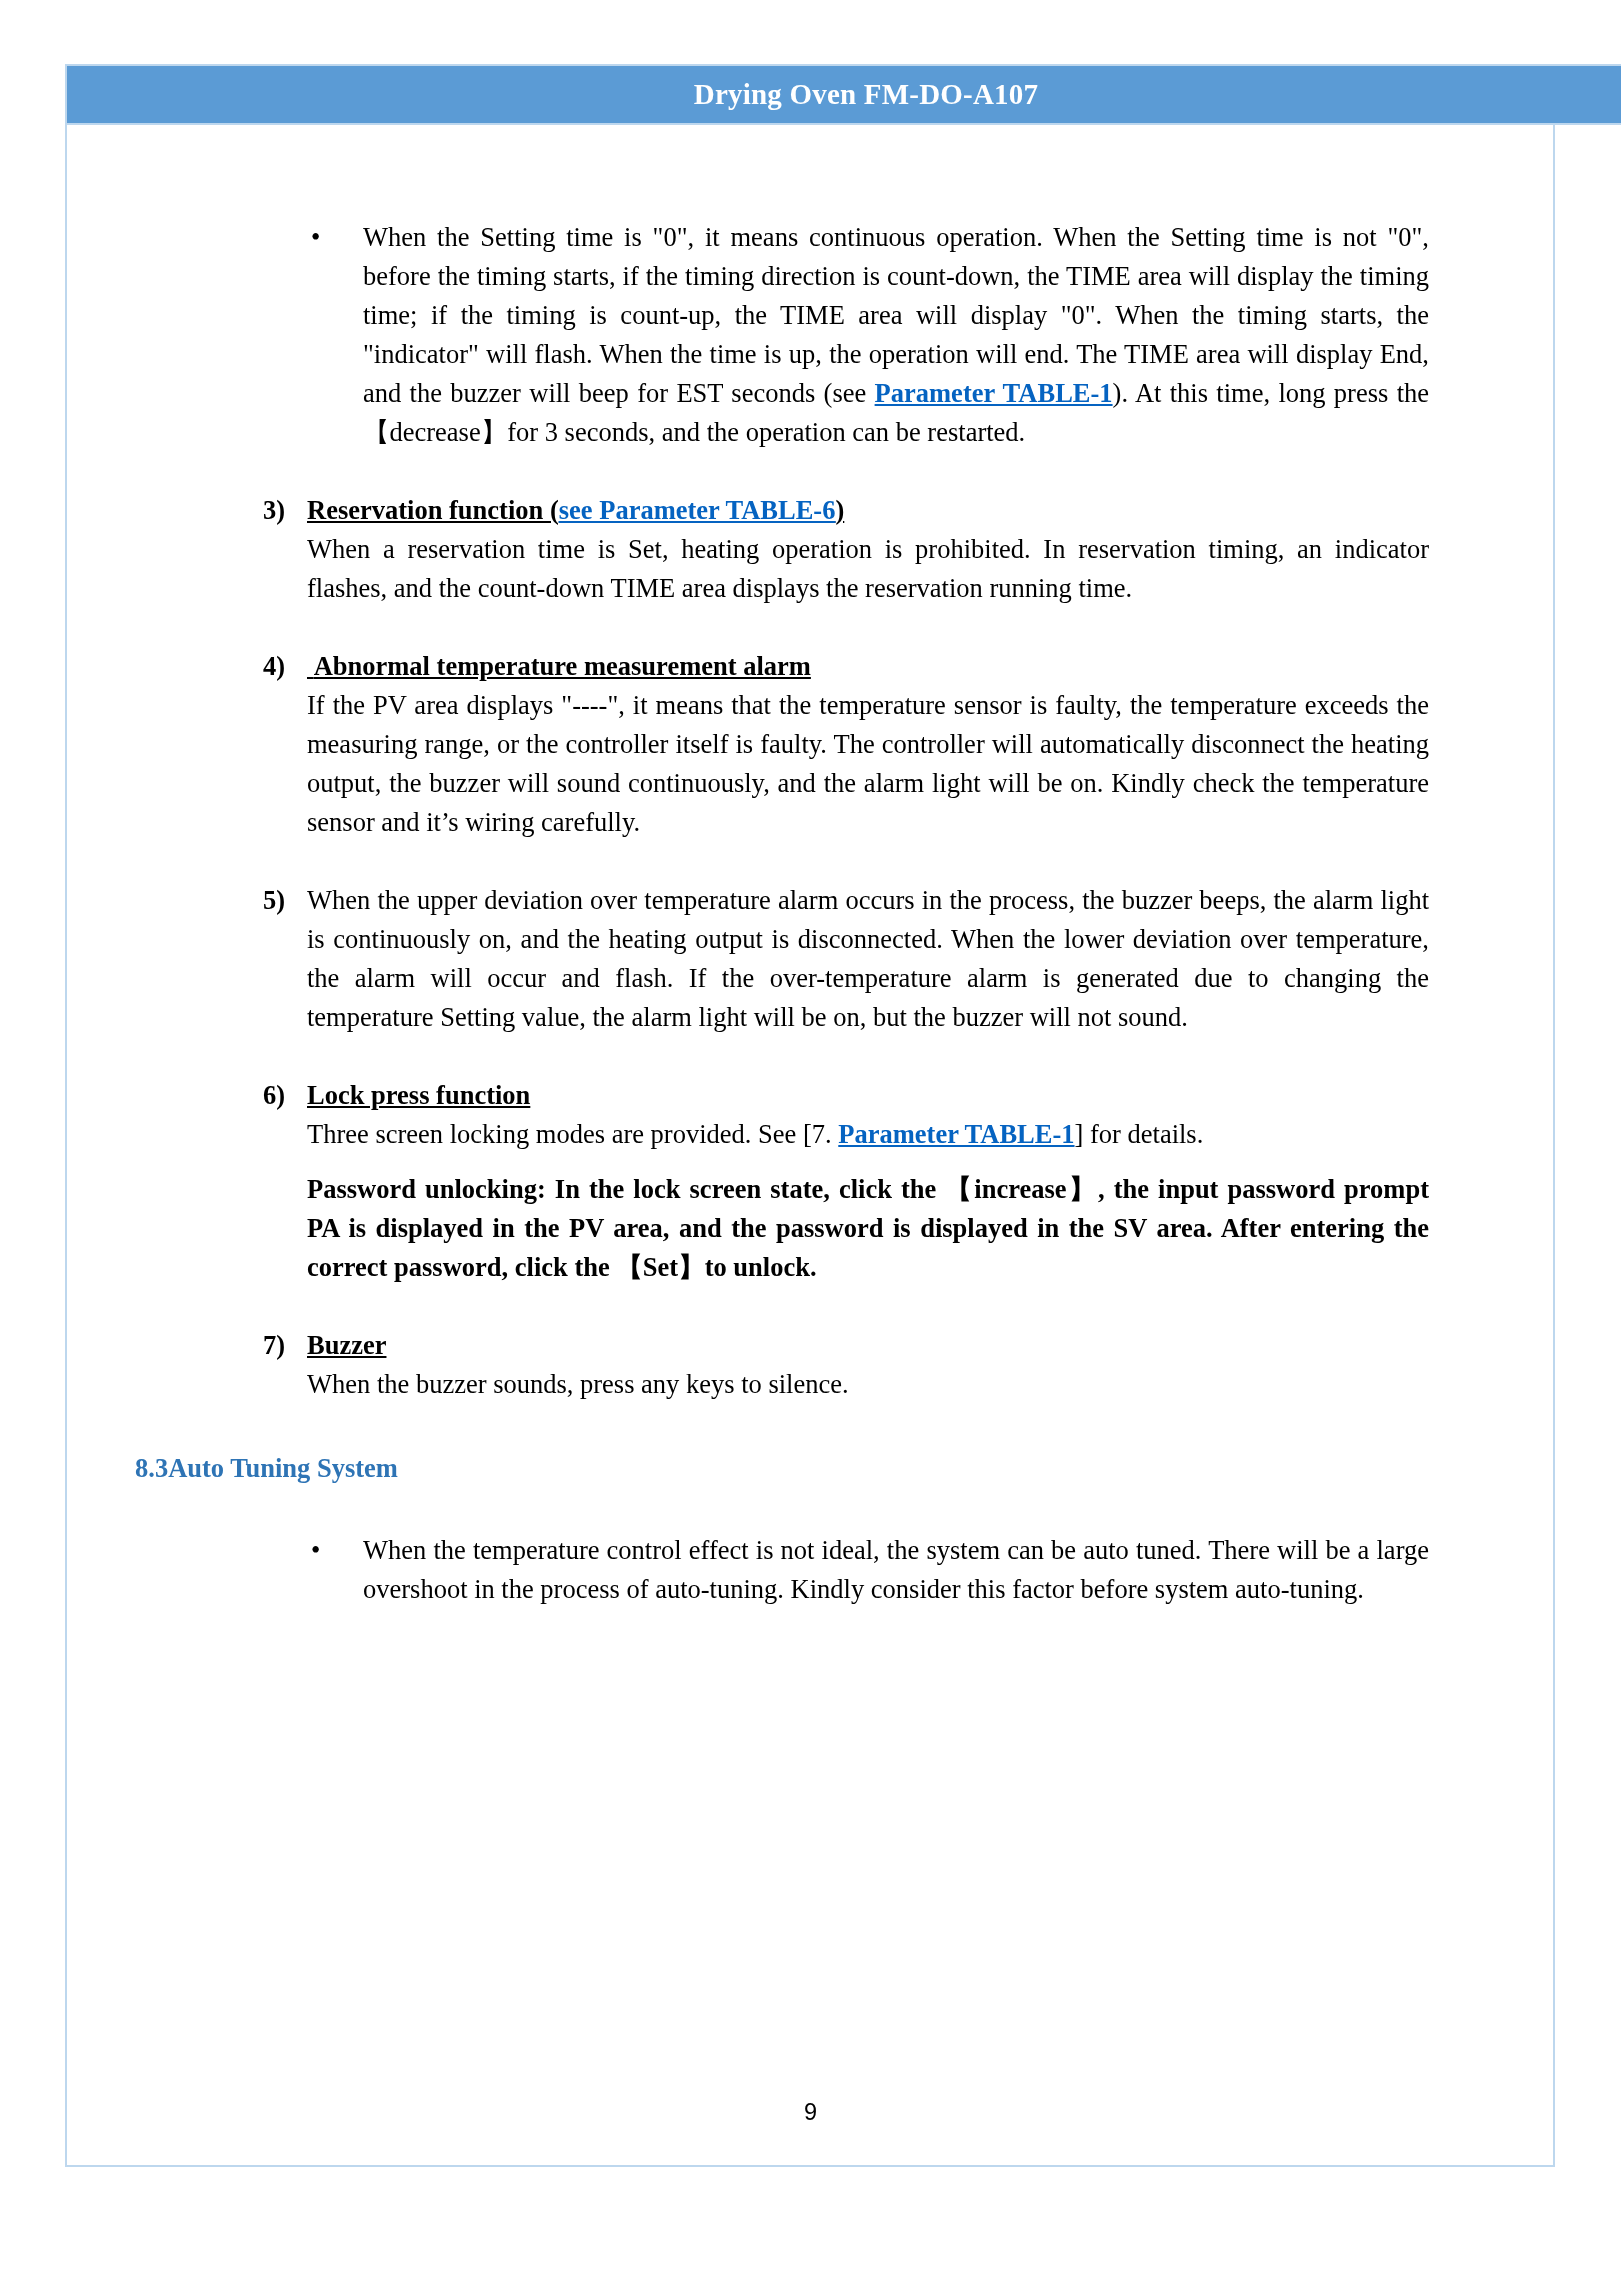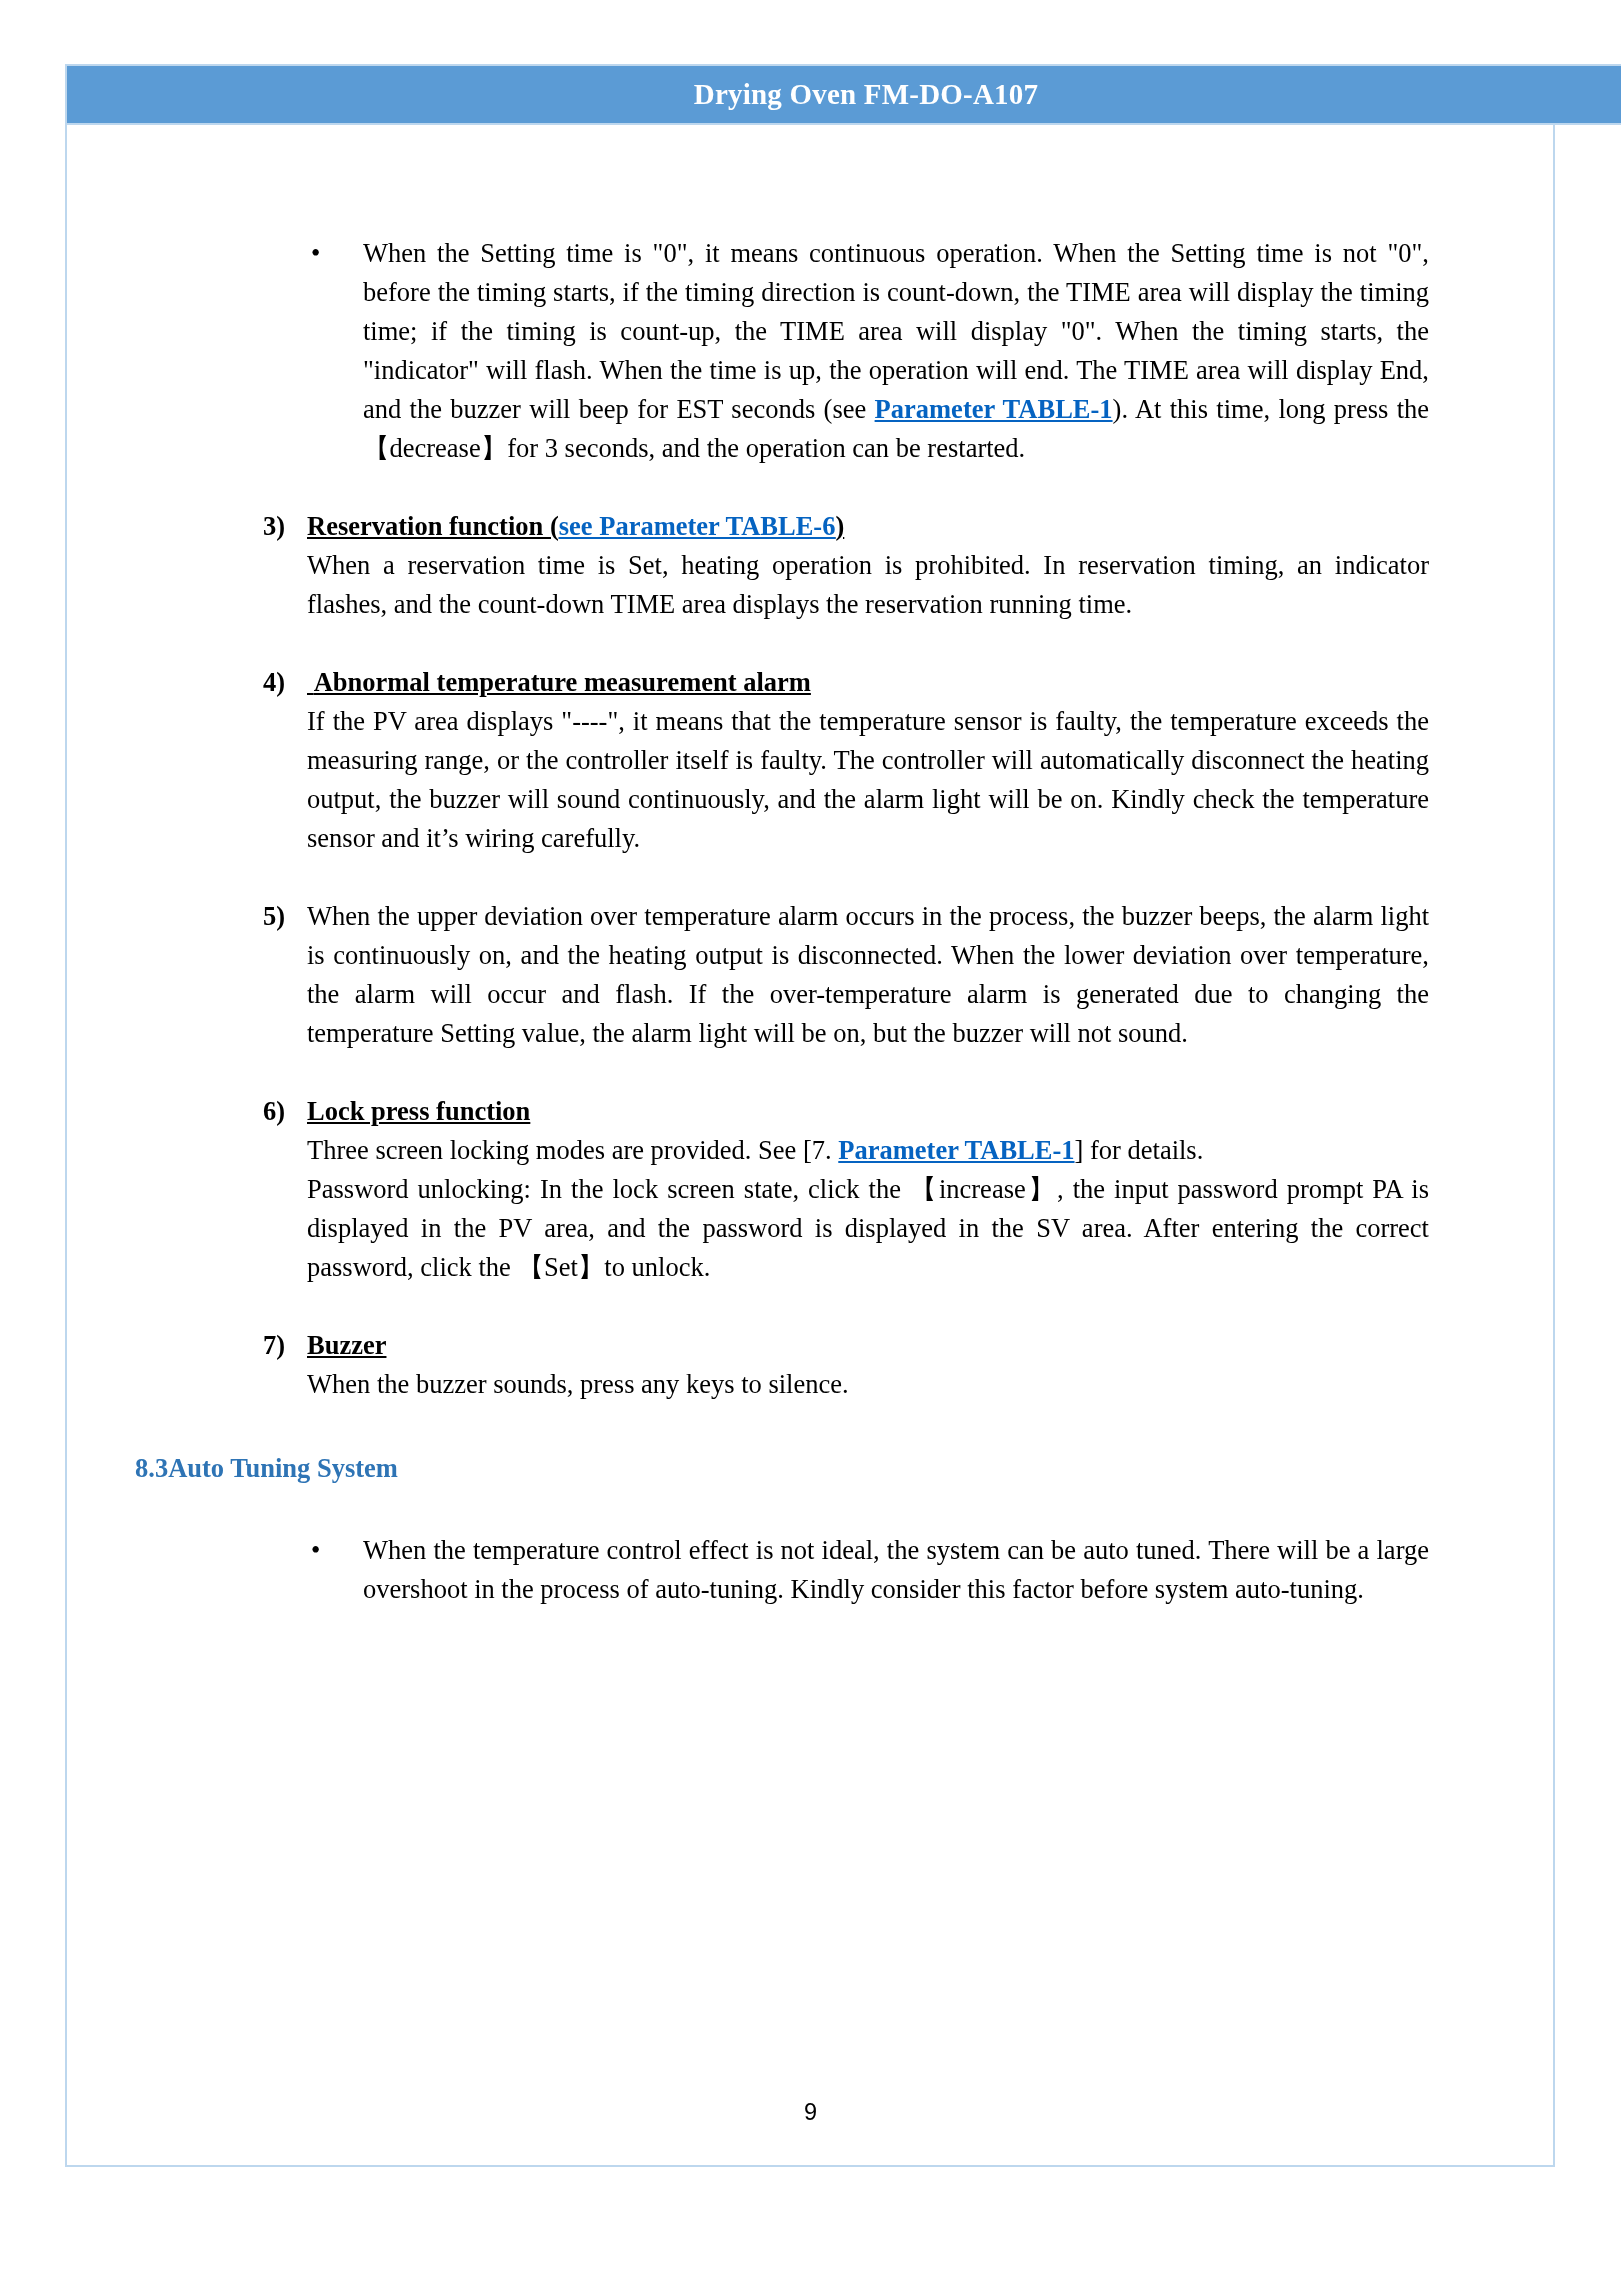--- a/index.html
+++ b/index.html
@@ -76,21 +76,20 @@
   .bullet-item .bullet-dot {
     position: absolute;
     left: 119px;
     top: 0;
     width: 13.7px;
     line-height: 39px;
     font-size: 26.5px;
   }
   .bullet-item .bullet-body {
     display: block;
-    margin-top: 16px;
   }
 
   
   .num-item {
     position: relative;
     padding-left: 115px;
     margin-top: 39px;
   }
   .num-item .num-marker {
     position: absolute;
@@ -108,21 +107,21 @@
     display: block;
     white-space: pre-wrap;
     text-decoration: underline;
   }
   .num-item .item-body {
     display: block;
     font-size: 26.5px;
     line-height: 39px;
     text-align: justify;
   }
-  .num-item .item-body + .item-body { margin-top: 0; }
+  .num-item .item-body + .item-body { margin-top: 16px; font-weight: bold; }
 
   .link {
     color: #0563c1;
     text-decoration: underline;
     font-weight: bold;
   }
 
   
   .section-heading {
     position: relative;

